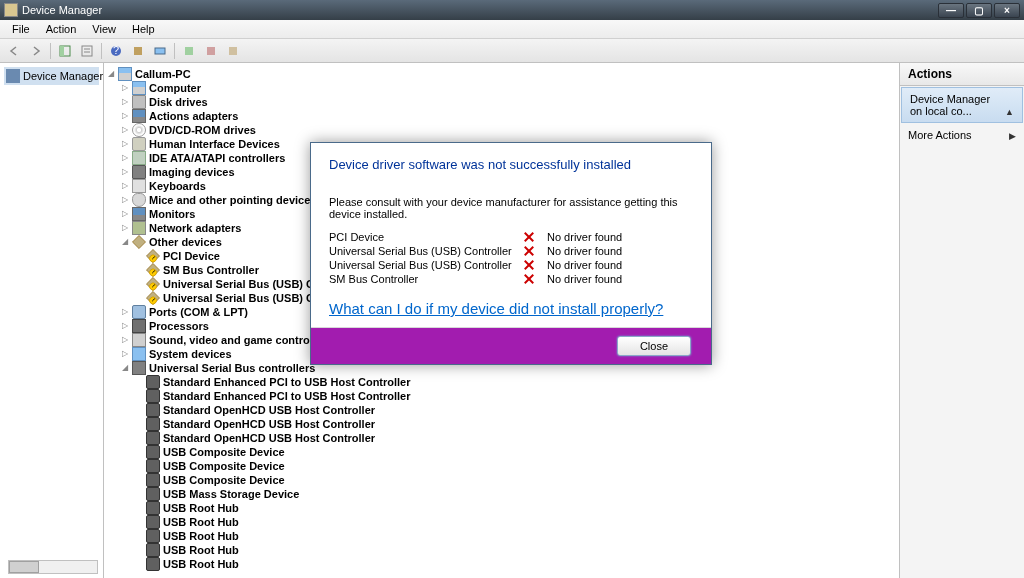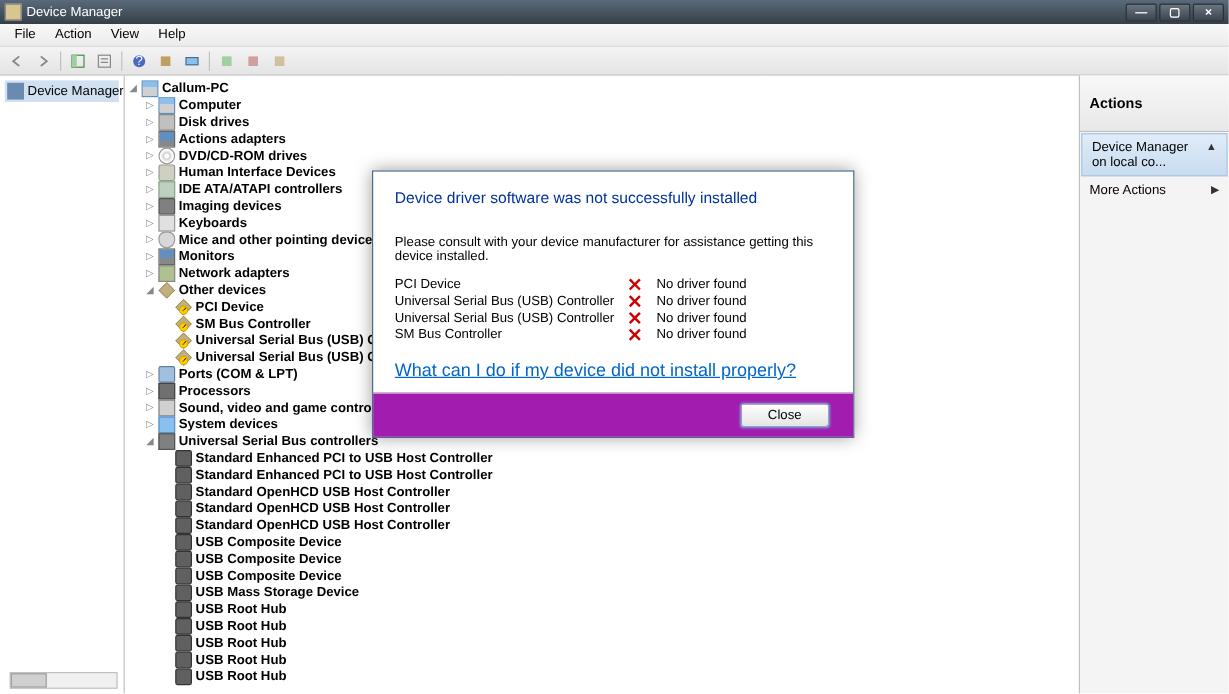--- a/index.html
+++ b/index.html
@@ -50,22 +50,22 @@
 .icon-sound { background: #d0d0d0; border: 1px solid #888; }
 .icon-system { background: #8ac0f0; border: 1px solid #6090c0; }
 .icon-usb { background: #808080; border: 1px solid #555; }
 .icon-usbdev { background: #606060; border: 1px solid #333; border-radius: 2px; }
 
 .indent-0 { padding-left: 0; }
 .indent-1 { padding-left: 14px; }
 .indent-2 { padding-left: 28px; }
 
 .right-pane { width: 124px; background: #f4f4f4; }
-.right-pane .header { background: linear-gradient(to bottom, #f8f8f8, #e8e8e8); border-bottom: 1px solid #c0c0c0; padding: 16px 8px; font-weight: bold; font-size: 12px; }
-.right-pane .action-row { padding: 5px 8px; display: flex; justify-content: space-between; align-items: flex-start; cursor: pointer; }
+.right-pane .header { background: linear-gradient(to bottom, #f8f8f8, #e8e8e8); border-bottom: 1px solid #c0c0c0; padding: 4px 8px; font-weight: bold; font-size: 12px; }
+.right-pane .action-row { padding: 5px 8px; display: flex; justify-content: space-between; align-items: flex-end; cursor: pointer; }
 .right-pane .action-row.sel { background: linear-gradient(to bottom, #e0ecf8, #c8dcf0); border: 1px solid #a0c0e0; margin: 1px; }
 .right-pane .arrow { font-size: 9px; color: #333; }
 
 .dialog { position: absolute; left: 310px; top: 142px; width: 402px; background: #fff; border: 1px solid #4a6a8a; box-shadow: 0 0 14px rgba(0,0,0,0.4); }
 .dialog .dlg-title { height: 25px; background: linear-gradient(to bottom, #ecf4fc, #d0e4f4); display: flex; align-items: center; padding: 0 6px; border-bottom: 1px solid #b8d0e8; }
 .dialog .dlg-title .icon { width: 16px; height: 16px; background: #d8d8c8; border: 1px solid #aaa; margin-right: 6px; }
 .dialog .dlg-title .text { flex: 1; font-size: 12px; }
 .dialog .dlg-title .close-btn { width: 38px; height: 17px; background: linear-gradient(to bottom, #e89090, #c83030); border: 1px solid #a02020; border-radius: 3px; color: #fff; display: flex; align-items: center; justify-content: center; font-size: 11px; cursor: pointer; font-weight: bold; }
 .dialog .dlg-body { padding: 14px 18px 10px; }
 .dialog .heading { color: #003399; font-size: 13px; margin-bottom: 24px; }

